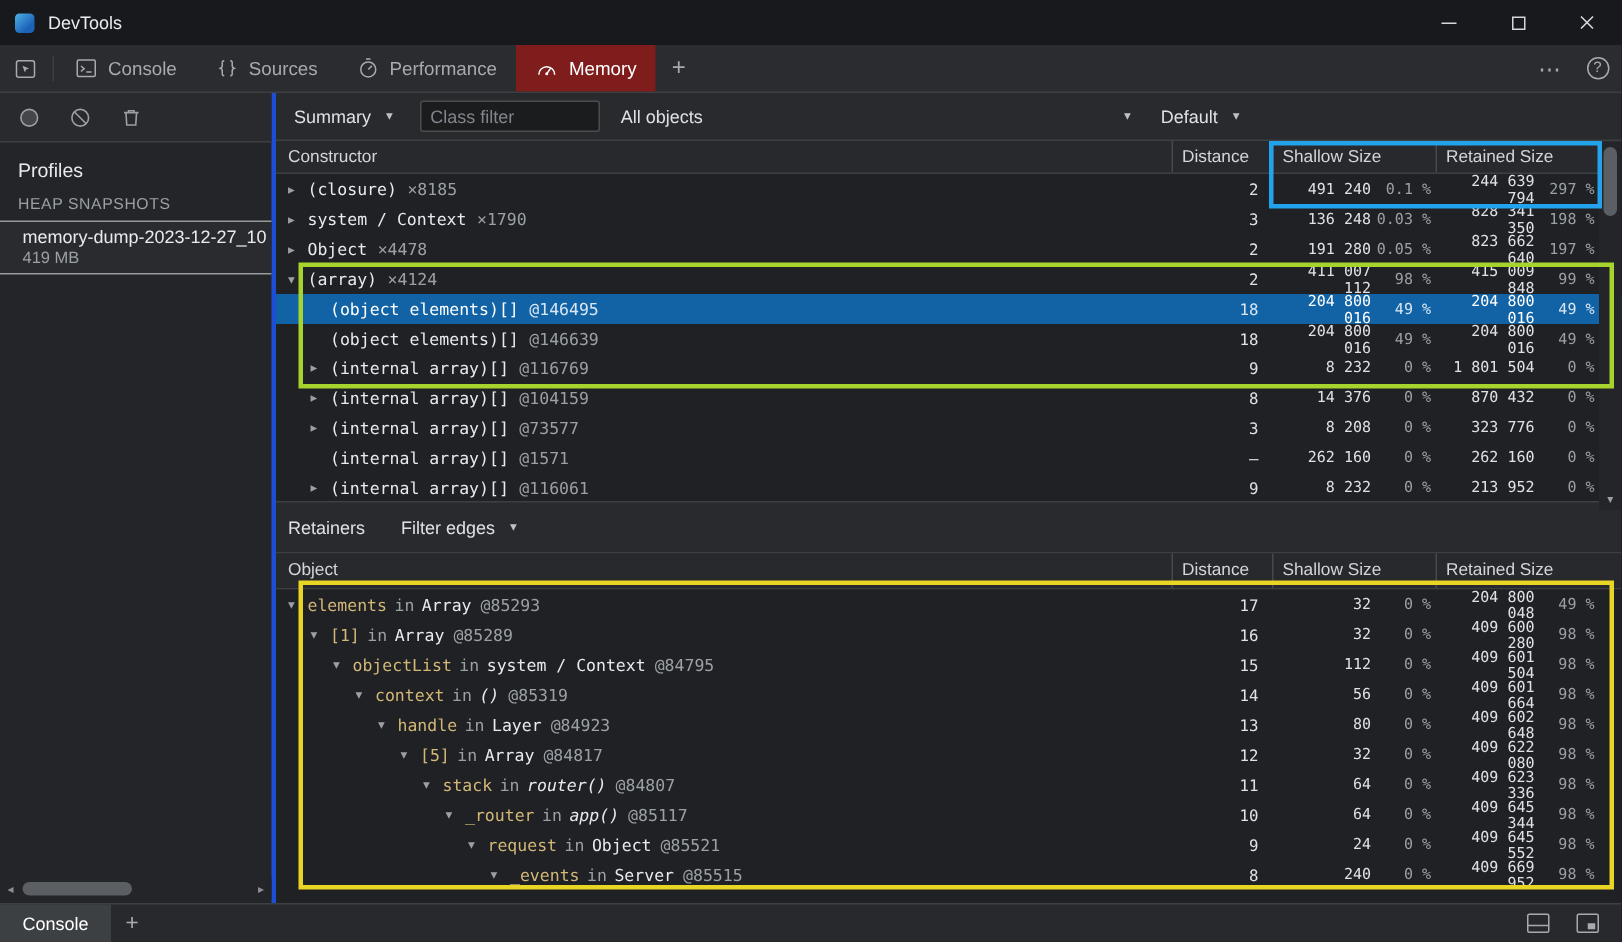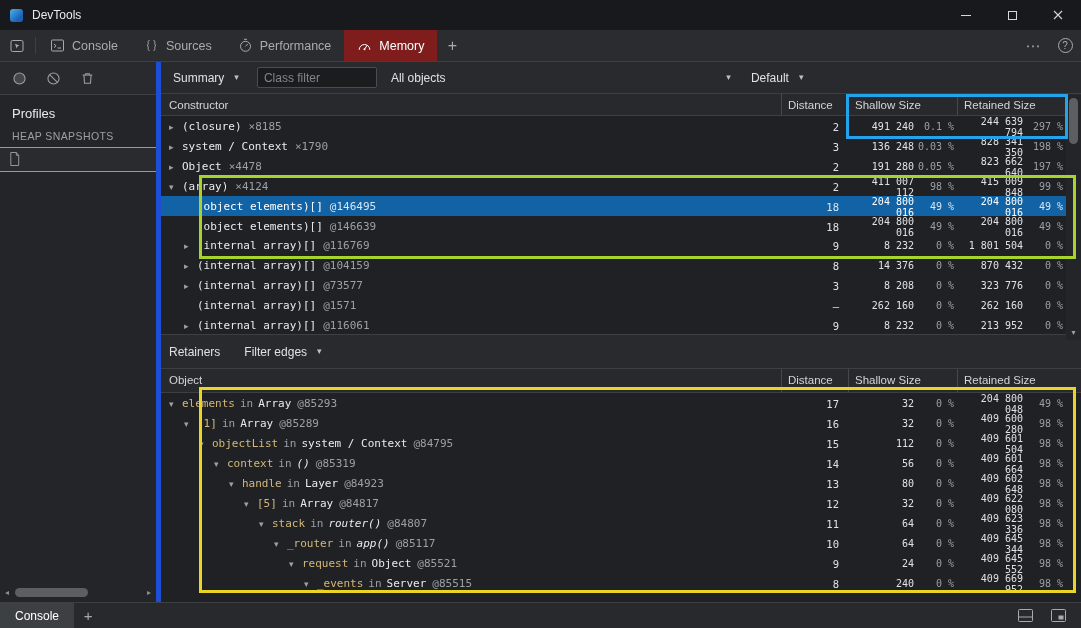--- a/index.html
+++ b/index.html
@@ -24,21 +24,21 @@
   .tab{display:flex;align-items:center;gap:7px;padding:0 13px;font-size:12.5px;color:#a8abae}
   .tab.active{background:#7f1d1d;color:#ffffff}
   .addtab{width:30px;display:flex;align-items:center;justify-content:center;color:#a8abae;font-size:16px}
   .grow{flex:1}
   .iconbtn{width:32px;display:flex;align-items:center;justify-content:center;color:#a8abae;font-size:15px}
   .helpcirc{width:15px;height:15px;border:1px solid #a8abae;border-radius:50%;
     display:flex;align-items:center;justify-content:center;font-size:10px;color:#a8abae}
 
   
   .content{display:flex;height:540px}
-  .sidebar{width:161px;background:#242528;border-right:5px solid #1d4ed8;position:relative;flex:none}
+  .sidebar{width:184px;background:#242528;border-right:3px solid #1d4ed8;position:relative;flex:none}
   .side-toolbar{height:33px;background:#292a2d;border-bottom:1px solid #3c4043;
     display:flex;align-items:center;gap:19px;padding-left:12px}
   .profiles{padding:11px 12px 5px;font-size:13px;color:#e8eaed}
   .section{padding:4px 12px 5px;font-size:10.5px;color:#9aa0a6;letter-spacing:.4px}
   .snap{padding:3px 8px 4px;border-top:1px solid #97999c;border-bottom:1px solid #97999c;
     background:#2a2b2e;display:flex;gap:7px;align-items:flex-start}
   .snap-name{font-size:12px;color:#e8eaed;white-space:nowrap;overflow:hidden}
   .snap-size{font-size:11px;color:#9aa0a6;margin-top:1px}
 
   .main{flex:1;display:flex;flex-direction:column;position:relative;min-width:0}
@@ -206,20 +206,24 @@
             </svg>
         </span>
       </div>
       <div class="profiles">Profiles</div>
       <div class="section">HEAP SNAPSHOTS</div>
       <div class="snap">
         <svg width="13" height="16" viewBox="0 0 14 17" fill="none">
             <path d="M3 1.5h6l2.5 3v11H3z" stroke="#9aa0a6"></path>
             <path d="M9 1.5v3h2.5" stroke="#9aa0a6"></path>
           </svg>
+        <div>
+          <div class="snap-name">memory-dump-2023-12-27_10</div>
+          <div class="snap-size">419 MB</div>
+        </div>
       </div>
       <div class="hscroll">
         <span class="harrow">◂</span>
         <span class="hthumb"></span>
         <span class="harrow">▸</span>
       </div>
     </aside>
 
     <main class="main">
 

